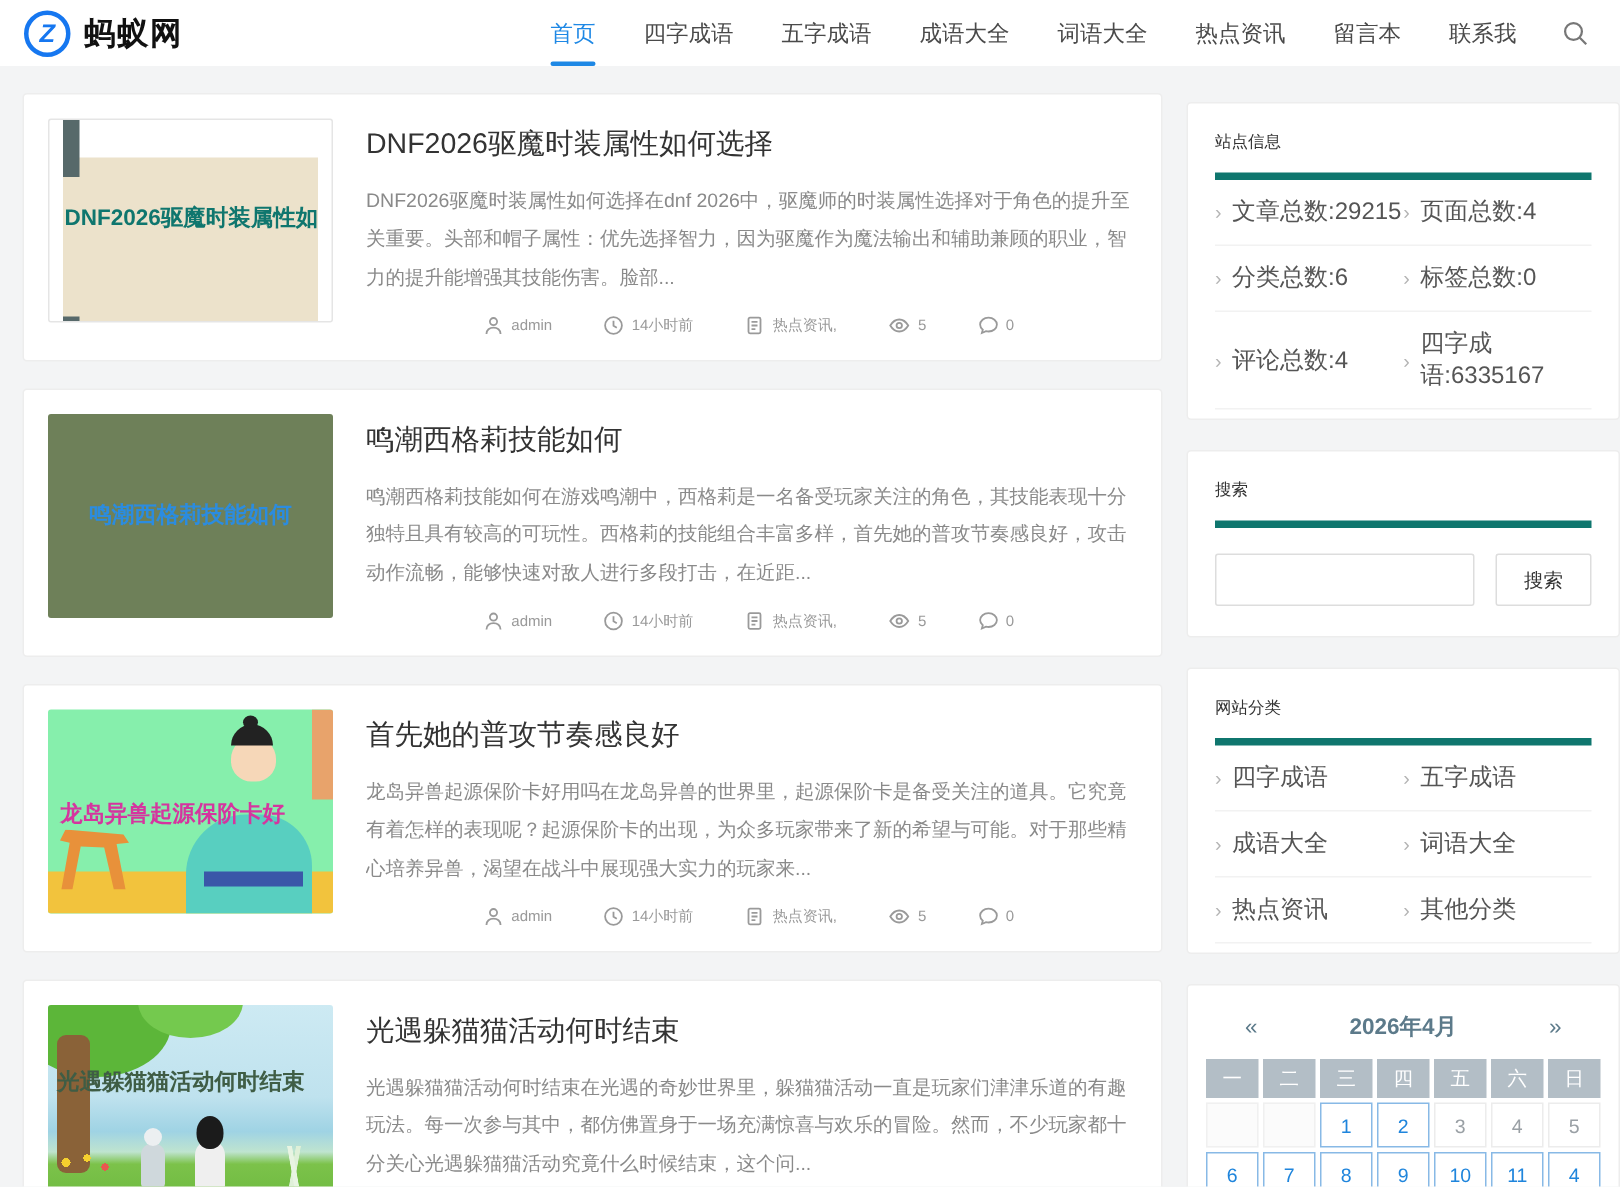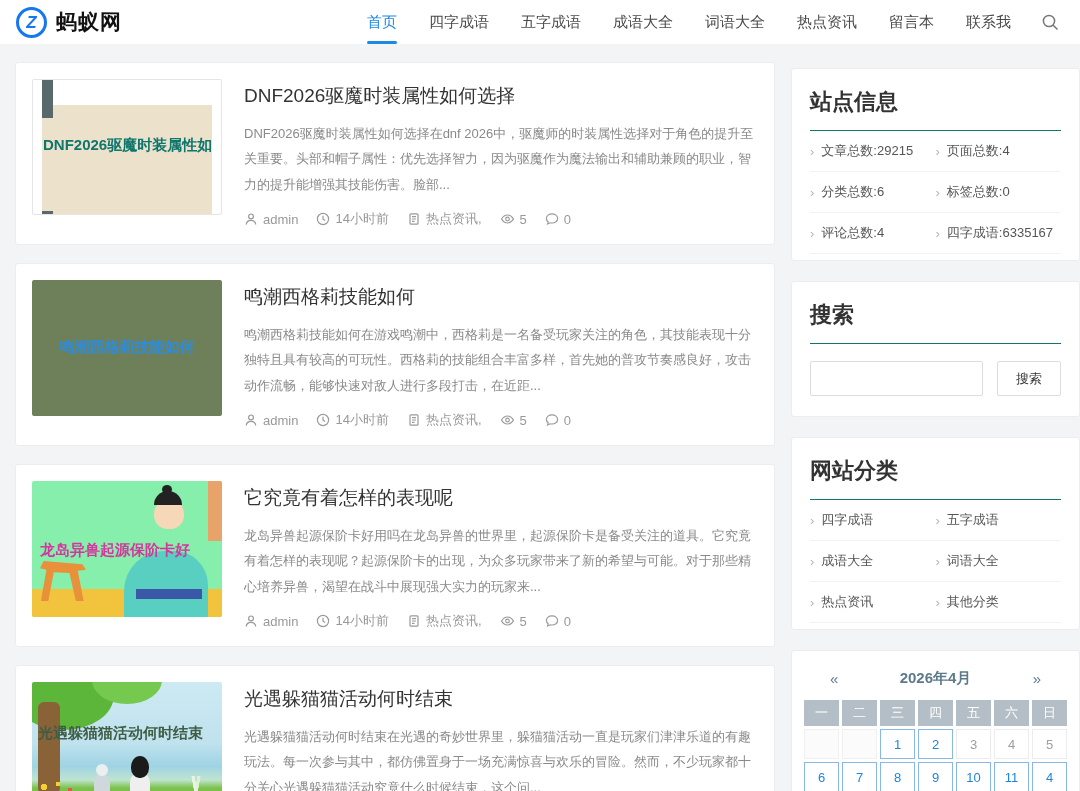--- a/index.html
+++ b/index.html
@@ -79,32 +79,32 @@
     border-radius:50% 50% 46% 46%; background:#1b1b1b; }
   .t4-reeds { position:absolute; right:6px; bottom:8px; width:40px; height:34px;
     background:linear-gradient(80deg,transparent 46%,#e8f4e2 47%,#e8f4e2 53%,transparent 54%),
                linear-gradient(100deg,transparent 46%,#dff0d8 47%,#dff0d8 53%,transparent 54%); }
   .thumb-4 .thumb-text { top:42px; left:6px; color:#3f5d45; font-size:15px; }
 
   .card-body { flex:1; min-width:0; padding-top:2px; }
   .title { font-size:19px; color:#333; font-weight:normal; margin:2px 0 12px; cursor:pointer; }
   .excerpt { font-size:13px; color:#8a8a8a; line-height:1.95; margin-bottom:13px;
     display:-webkit-box; -webkit-line-clamp:3; -webkit-box-orient:vertical; overflow:hidden; }
-  .meta { display:flex; align-items:center; gap:18px; font-size:13px; color:#999; }
+  .meta { display:flex; align-items:center; gap:34px; font-size:10px; color:#999;justify-content:center; }
   .meta-item { display:flex; align-items:center; gap:5px; }
   .meta-item svg { stroke:#9a9a9a; fill:none; stroke-width:1.2; }
 
   
   .panel { background:#fff; border:1px solid #ededed; border-radius:3px;
     padding:14px 18px 6px; margin-bottom:20px; }
-  .panel-title { font-size:22px; font-weight:bold; color:#333; padding:4px 0 13px;
-    border-bottom:1px solid #0f766e; }
+  .panel-title { font-size:11px; font-weight:normal; color:#333; padding:4px 0 13px;
+    border-bottom:5px solid #0f766e; }
   .srow { display:flex; }
   .scell { width:50%; display:flex; align-items:center; padding:11px 0;
-    border-bottom:1px solid #f2f2f2; font-size:13px; color:#555; text-decoration:none; cursor:pointer; }
+    border-bottom:1px solid #f2f2f2; font-size:16px; color:#555; text-decoration:none; cursor:pointer; }
   .srow:last-child .scell { border-bottom:1px solid #f2f2f2; }
   .chev { color:#b5b5b5; margin-right:7px; font-size:13px; }
   .chev::before { content:"›"; }
 
   .search-row { display:flex; gap:14px; padding:17px 0 14px; }
   .search-row input { flex:1; height:35px; border:1px solid #ddd; border-radius:2px;
     outline:none; padding:0 8px; font-size:13px; min-width:0; }
   .search-row button { width:64px; height:35px; background:#fff; border:1px solid #ddd;
     border-radius:2px; font-size:13px; color:#333; cursor:pointer; }
 
@@ -253,21 +253,21 @@
         <span class="t3-pillar"></span>
         <span class="t3-stool"></span>
         <span class="t3-robe"></span>
         <span class="t3-sash"></span>
         <span class="t3-head"></span>
         <span class="t3-hair"></span>
         <span class="t3-bun"></span>
         <span class="thumb-text">龙岛异兽起源保阶卡好</span>
       </a>
       <div class="card-body">
-        <h2 class="title">它究竟有着怎样的表现呢</h2>
+        <h2 class="title">首先她的普攻节奏感良好</h2>
         <p class="excerpt">龙岛异兽起源保阶卡好用吗在龙岛异兽的世界里，起源保阶卡是备受关注的道具。它究竟有着怎样的表现呢？起源保阶卡的出现，为众多玩家带来了新的希望与可能。对于那些精心培养异兽，渴望在战斗中展现强大实力的玩家来...</p>
         <div class="meta">
           <span class="meta-item">
               <svg width="14" height="14" viewBox="0 0 14 14">
                 <circle cx="7" cy="4.4" r="2.4"></circle>
                 <path d="M2.3 12.6c0-2.7 2.1-4.2 4.7-4.2s4.7 1.5 4.7 4.2"></path>
               </svg>
               <span>admin</span>
             </span>
           <span class="meta-item">

